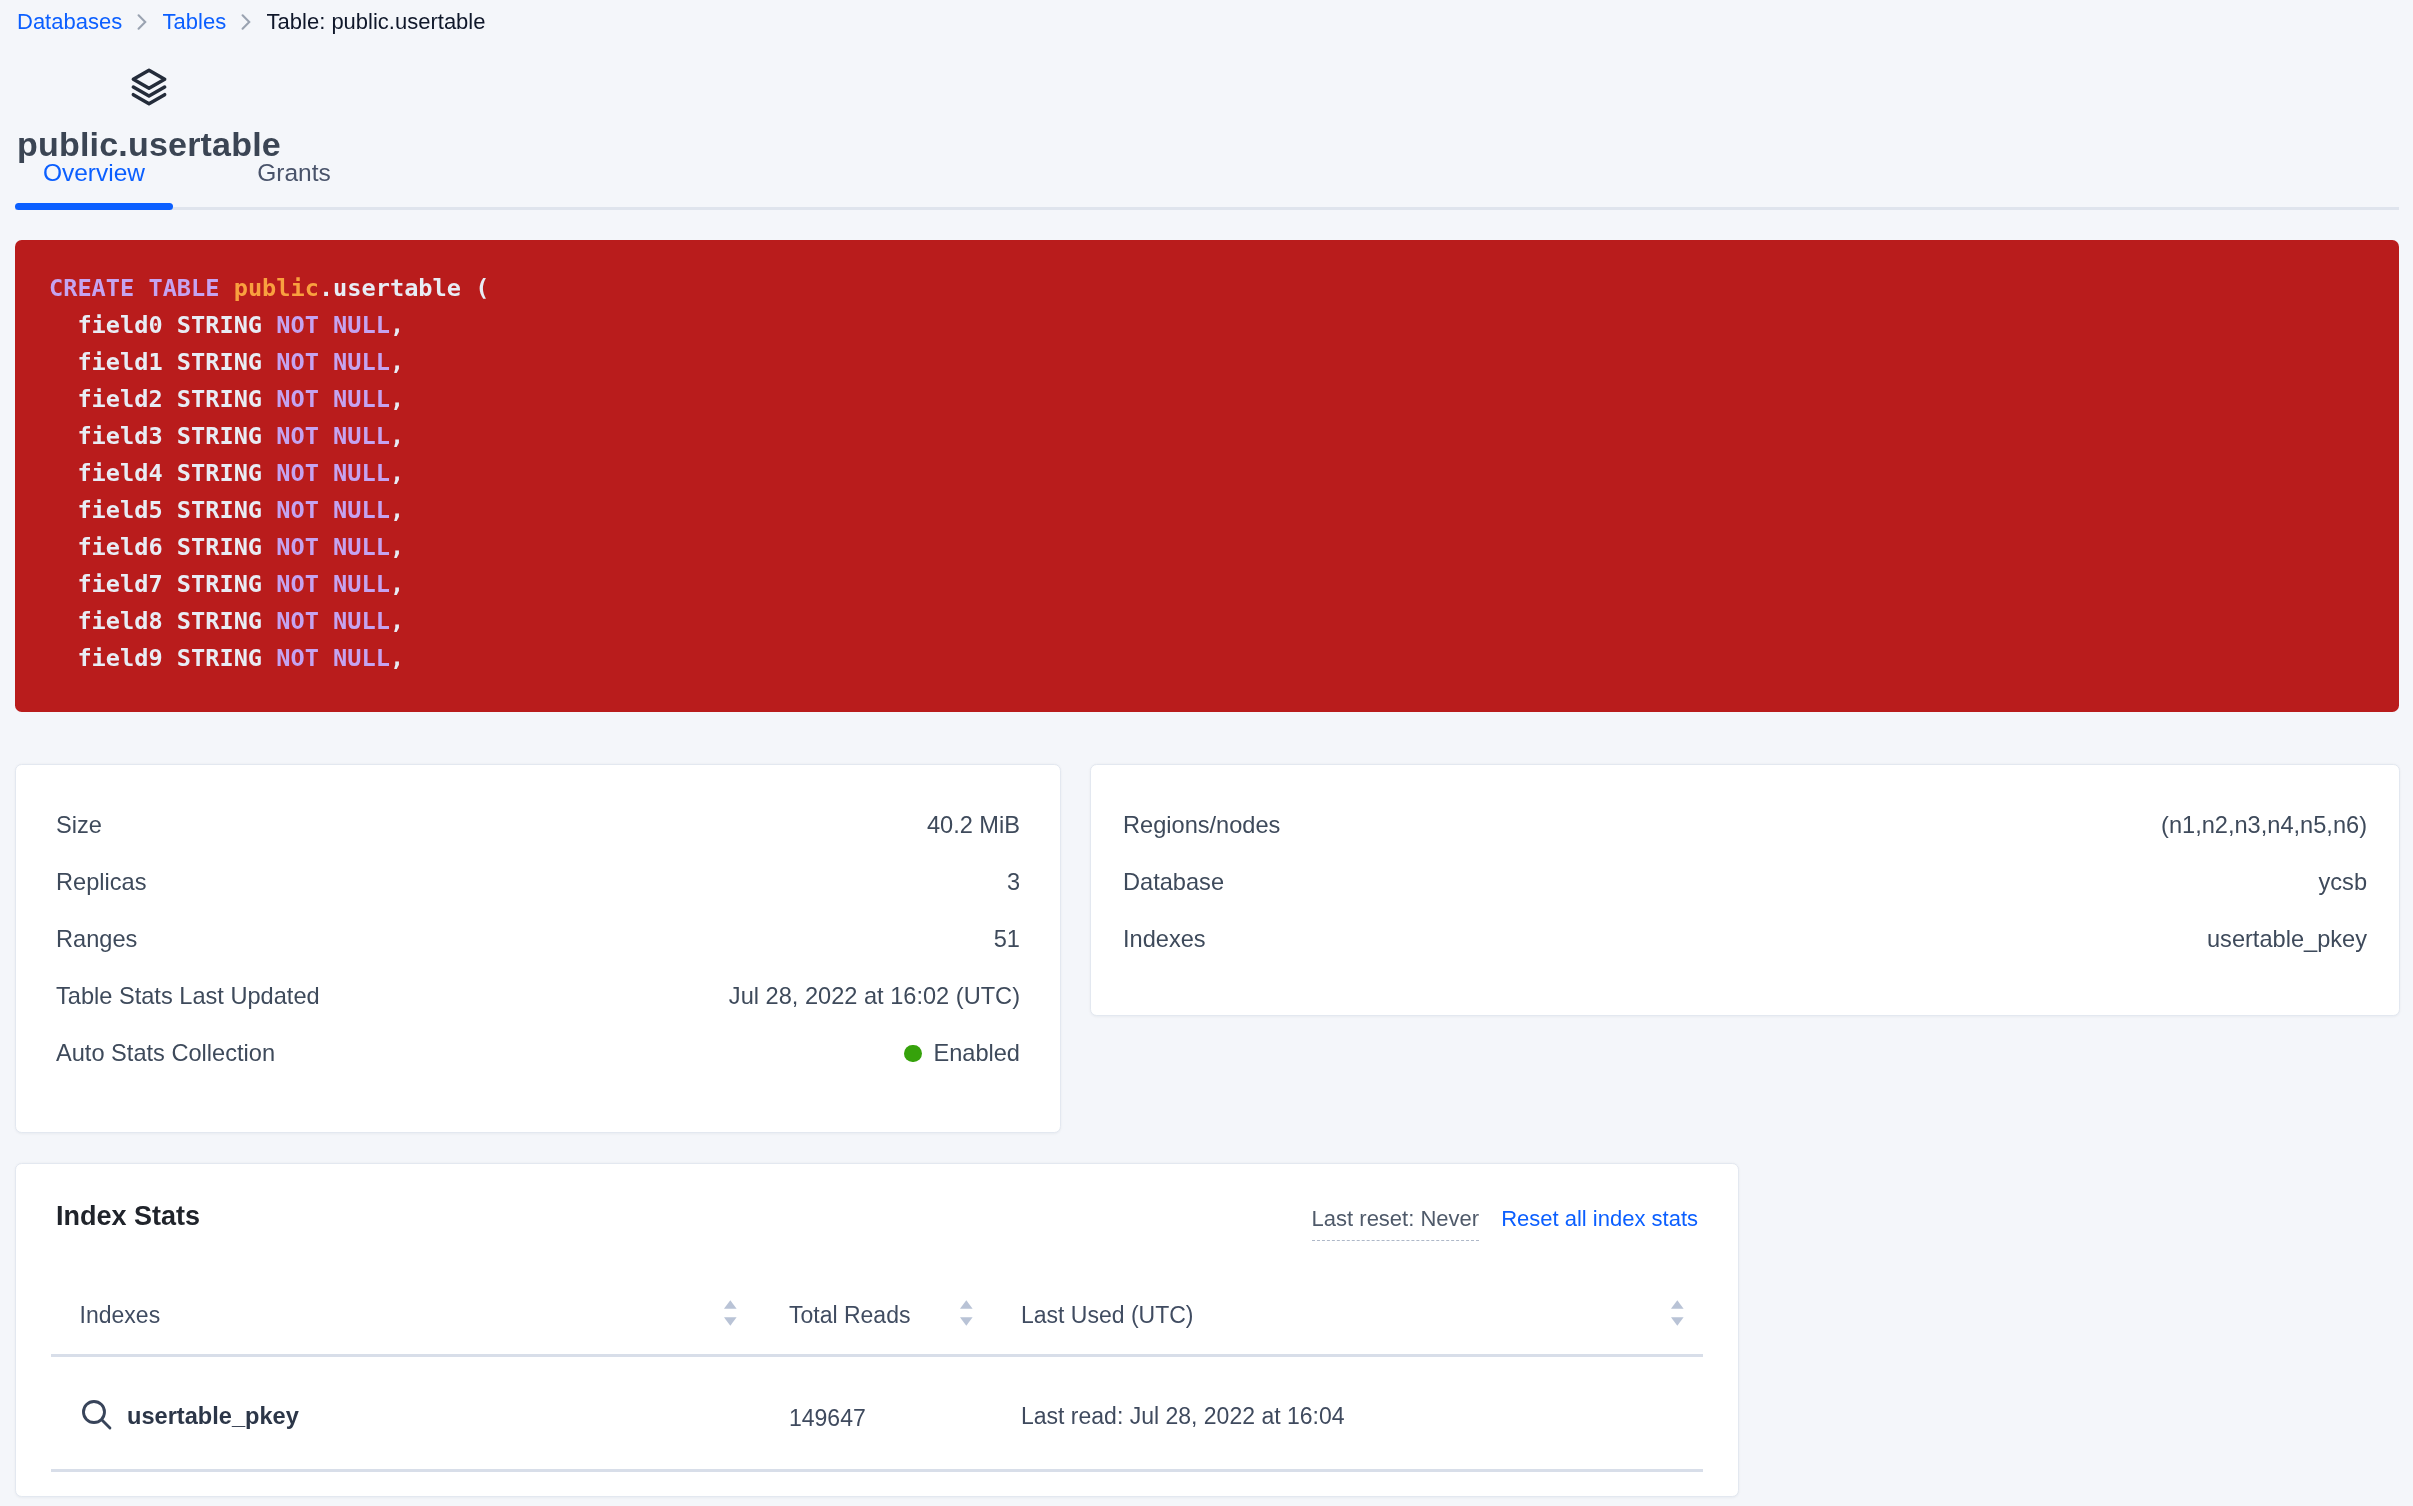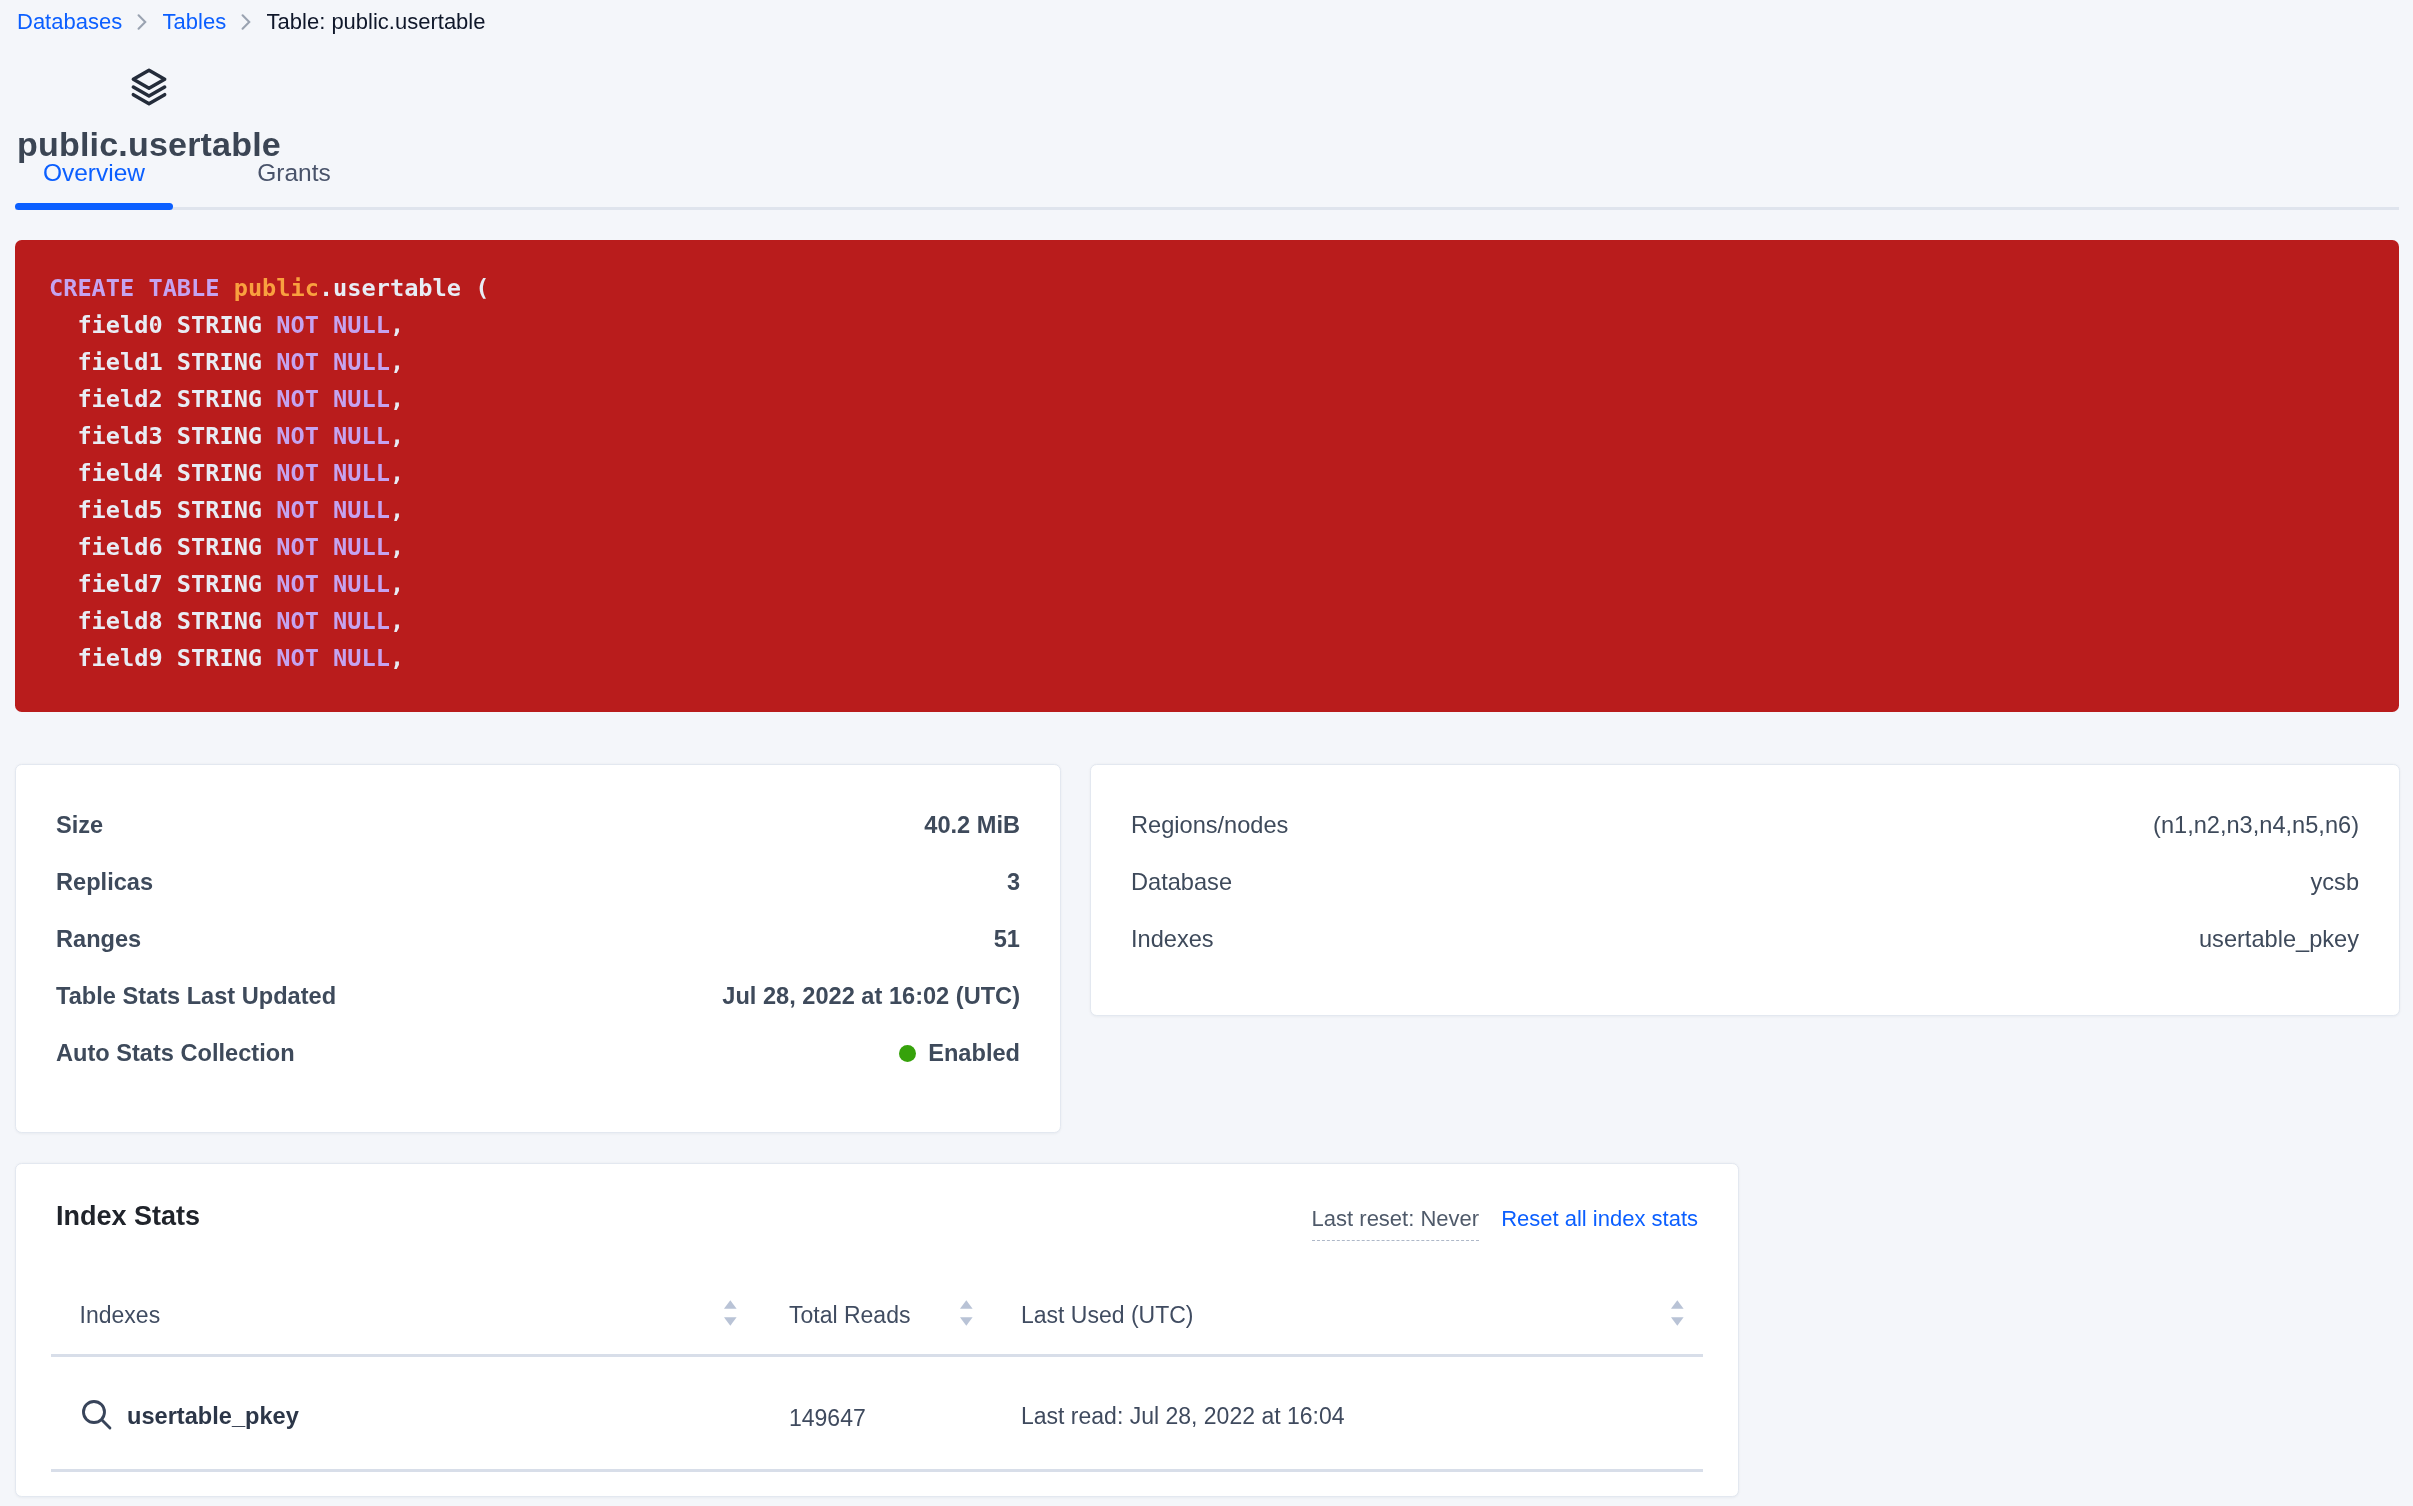--- a/index.html
+++ b/index.html
@@ -26,22 +26,22 @@
 
   
   .code-block { position:absolute; left:15px; top:240px; width:2384px; height:472px; background:#b91c1c; border-radius:6.7px; padding:30px 34px; overflow:hidden; }
   .code-line { font-family:"DejaVu Sans Mono", monospace; font-weight:700; font-size:23.6px; line-height:37px; white-space:pre; color:#e8ecf4; }
   .tok-keyword { color:#c5a3f0; }
   .tok-schema  { color:#f9a03f; }
   .tok-plain   { color:#e8ecf4; }
 
   
   .card { position:absolute; background:#ffffff; border:0.8px solid #e3e8f0; border-radius:6.7px; box-shadow:0 0.8px 2.5px rgba(16,30,55,.05); }
-  .card-left  { left:15px;  top:764px; width:1046px; height:369px; padding:32px 40px;font-weight:bold; }
-  .card-right { left:1090px; top:764px; width:1310px; height:252px; padding:32px 40px; }
+  .card-left  { left:15px;  top:764px; width:1046px; height:369px; padding:32px 40px; }
+  .card-right { left:1090px; top:764px; width:1310px; height:252px; padding:32px 32px; }
   .kv-row { height:57px; display:flex; justify-content:space-between; align-items:center; font-size:23.6px; }
   .kv-label { color:#3e4a5b; }
   .kv-value { color:#3e4a5b; display:flex; align-items:center; gap:11.8px; }
   .status-dot { width:17.7px; height:17.7px; border-radius:50%; background:#36a20b; display:inline-block; }
 
   
   .card-index { left:15px; top:1163px; width:1724px; height:334px; }
   .index-title { position:absolute; left:40px; top:37px; font-size:27px; font-weight:700; color:#20242b; }
   .index-actions { position:absolute; right:40px; top:42px; display:flex; align-items:flex-start; gap:22px; }
   .last-reset { font-size:22px; color:#4f5a6a; border-bottom:1.7px dashed #aeb8c8; padding-bottom:8.4px; cursor:default; }

